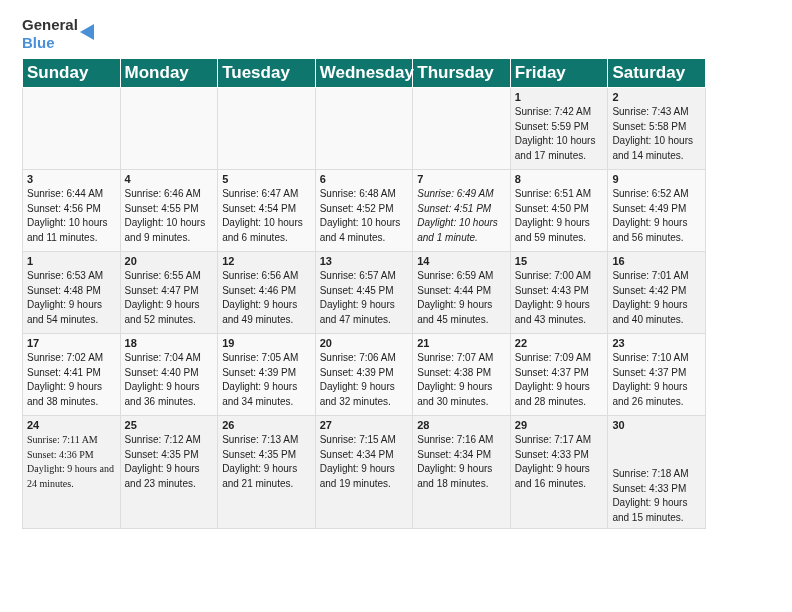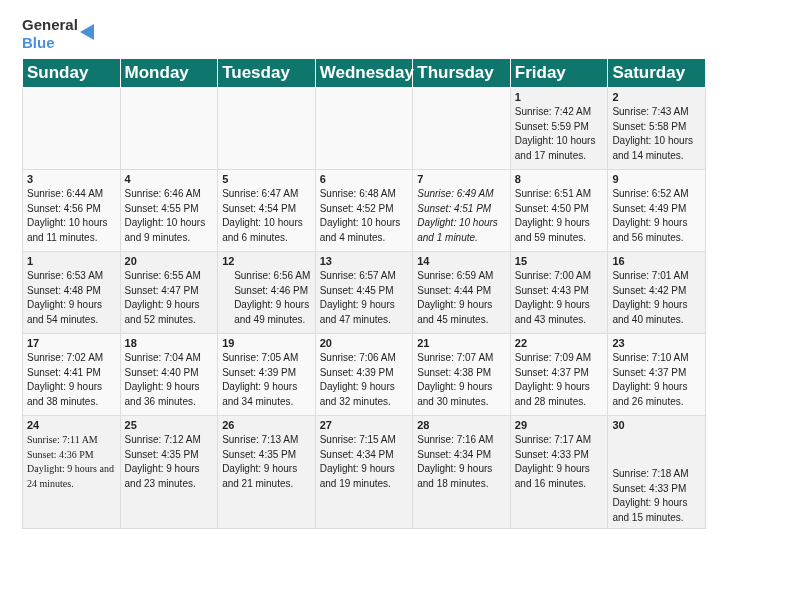--- a/index.html
+++ b/index.html
@@ -188,21 +188,21 @@
 Daylight: 9 hours and 54 minutes.</div>
           </td>
           <td class="shaded">
             <span class="day-num">20</span>
             <div class="day-info" style="white-space: pre-line;">Sunrise: 6:55 AM
 Sunset: 4:47 PM
 Daylight: 9 hours and 52 minutes.</div>
           </td>
           <td class="shaded">
             <span class="day-num">12</span>
-            <div class="day-info" style="white-space: pre-line; margin-left: 12px;">Sunrise: 6:56 AM
+            <div class="day-info" style="white-space: pre-line;">Sunrise: 6:56 AM
 Sunset: 4:46 PM
 Daylight: 9 hours and 49 minutes.</div>
           </td>
           <td class="shaded">
             <span class="day-num">13</span>
             <div class="day-info" style="white-space: pre-line;">Sunrise: 6:57 AM
 Sunset: 4:45 PM
 Daylight: 9 hours and 47 minutes.</div>
           </td>
           <td class="shaded">

